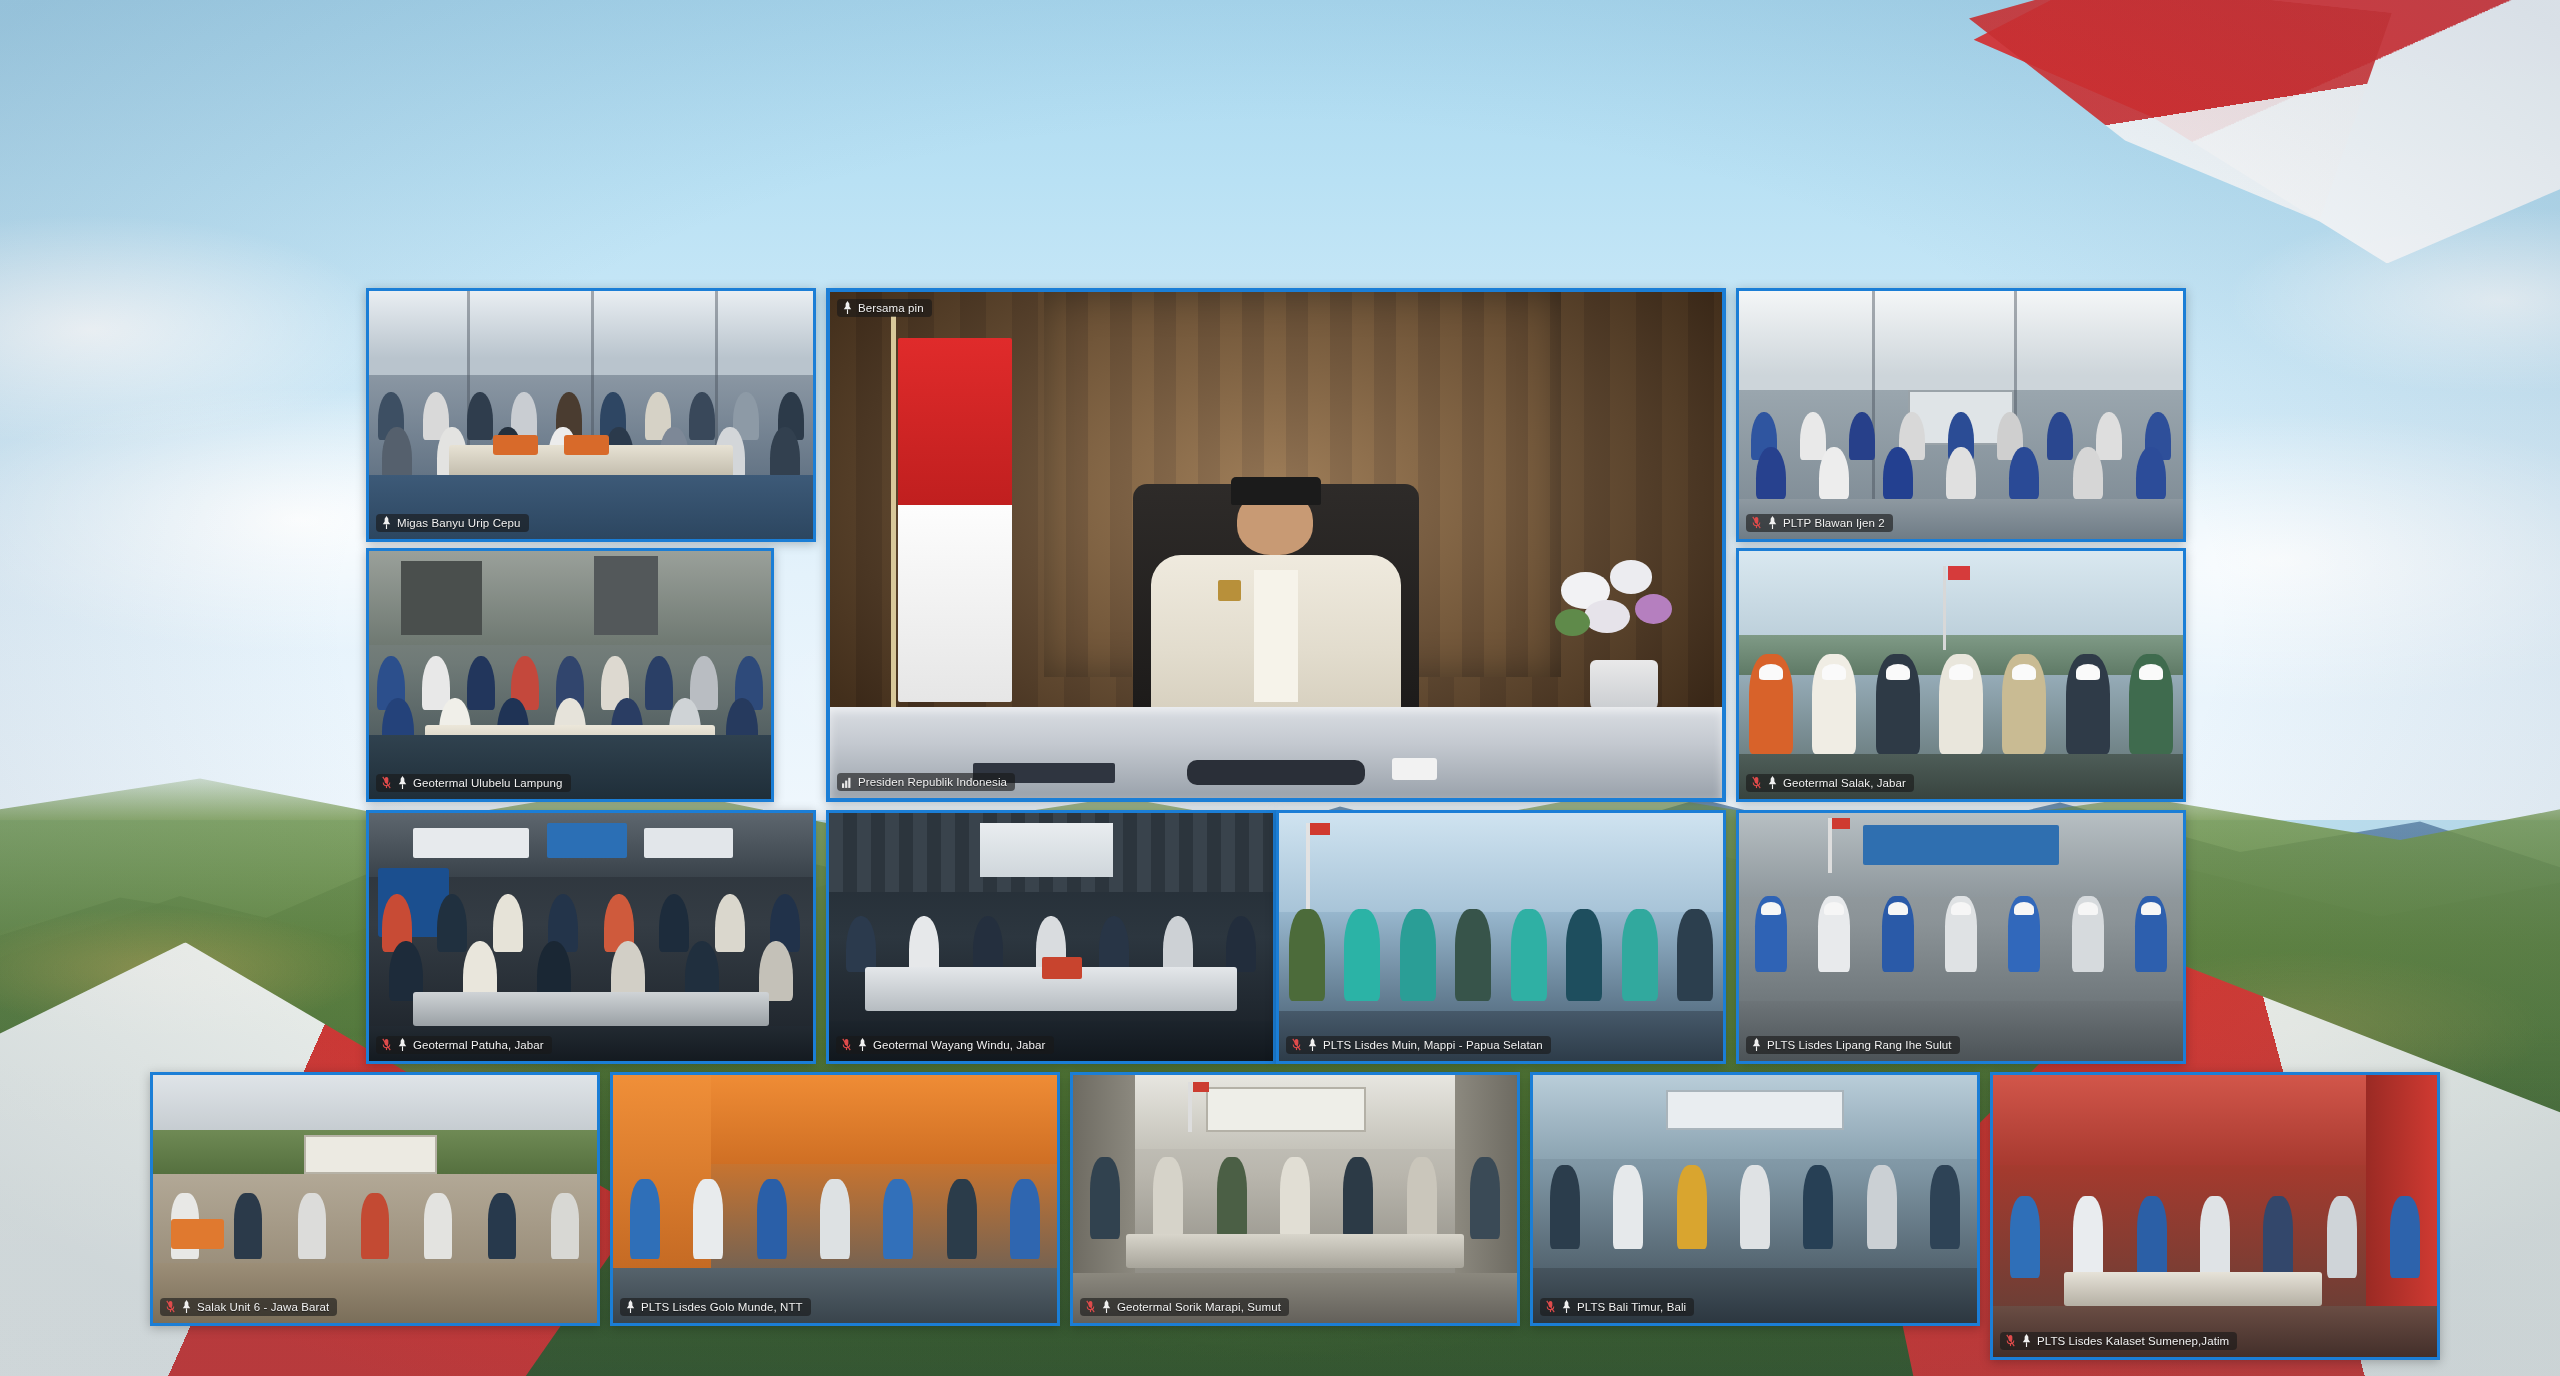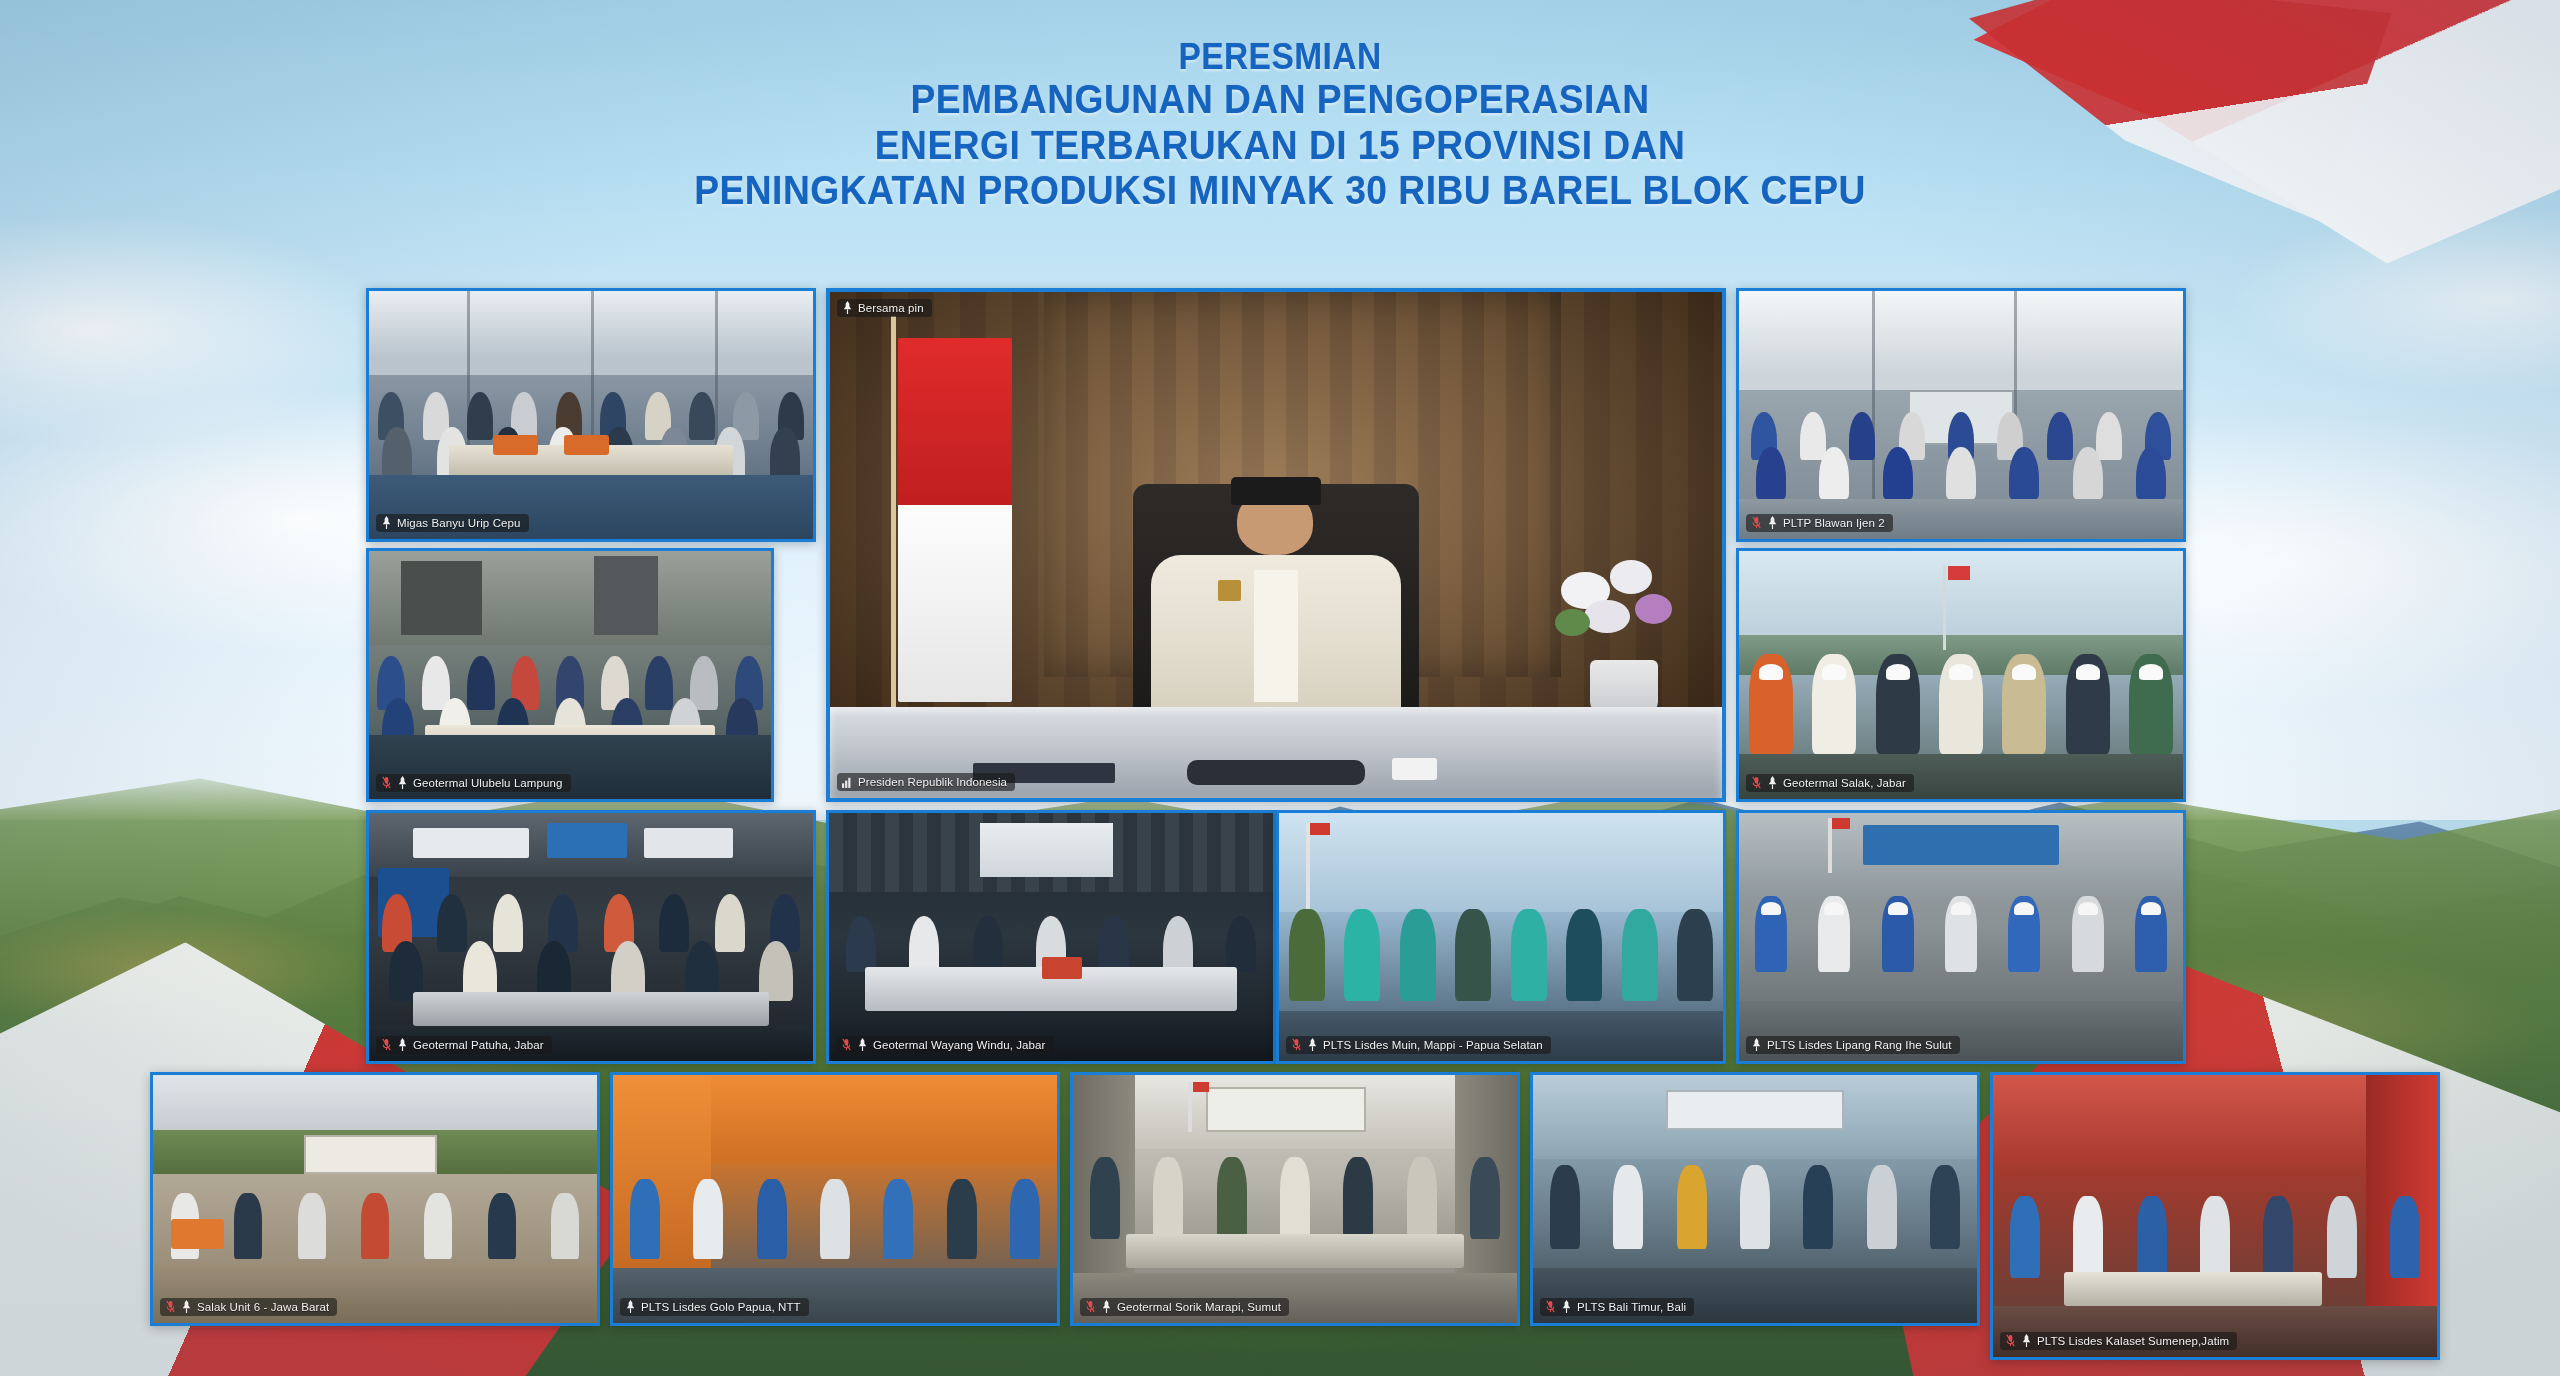--- a/index.html
+++ b/index.html
@@ -230,26 +230,20 @@
   <div class="bg-ground"></div>
   <div class="bg-ground-tex"></div>
 
   <div class="ribbon ribbon-tr"></div>
   <div class="ribbon ribbon-tr2"></div>
   <div class="ribbon ribbon-bl"></div>
   <div class="ribbon ribbon-br"></div>
 
   <div class="bg-vignette"></div>
 
-  <div class="title-block">
-    <div class="title-line l1">PERESMIAN</div>
-    <div class="title-line l2">PEMBANGUNAN DAN PENGOPERASIAN</div>
-    <div class="title-line l3">ENERGI TERBARUKAN DI 15 PROVINSI DAN</div>
-    <div class="title-line l4">PENINGKATAN PRODUKSI MINYAK 30 RIBU BAREL BLOK CEPU</div>
-  </div>
 
   <div id="grid">
 
     <div class="tile" style="left:366px; top:288px; width:450px; height:254px;">
       <div class="photo" style="background:linear-gradient(180deg,#6e7d8c 0%, #8e9aa6 30%, #4c5f73 100%);">
         <div class="tent-roof" style="background:linear-gradient(180deg,#e9eef2,#b9c4cd 80%);"></div>
         <div class="tent-frame" style="left:22%;"></div>
         <div class="tent-frame" style="left:50%;"></div>
         <div class="tent-frame" style="left:78%;"></div>
         <div class="row-people" style="top:34%; height:26%;">
@@ -654,21 +648,21 @@
           <span class="ppl" style="width:30px;height:80px;background:#2b3c4a;border-radius:40% 40% 8% 8%;"></span>
           <span class="ppl" style="width:30px;height:80px;background:#2f66b0;border-radius:40% 40% 8% 8%;"></span>
         </div>
         <div class="floor" style="background:linear-gradient(180deg,#56636c,#39444c);height:22%;"></div>
       </div>
       <div class="namebar">
         <svg class="pin" viewBox="0 0 10 14">
           <path d="M5 0 L7 3 L7 6 L9 9 L1 9 L3 6 L3 3 Z" fill="#f0f0f0"></path>
           <rect x="4.4" y="9" width="1.2" height="5" fill="#f0f0f0"></rect>
         </svg>
-        <span class="nm">PLTS Lisdes Golo Papua, NTT</span>
+        <span class="nm">PLTS Lisdes Golo Munde, NTT</span>
       </div>
     </div>
 
     <div class="tile" style="left:1070px; top:1072px; width:450px; height:254px;">
       <div class="photo" style="background:linear-gradient(180deg,#cfcfc9 0%, #b9b6ad 40%, #7e7c74 100%);">
         <div style="position:absolute;left:0;right:0;top:0;height:30%;background:linear-gradient(180deg,#e7e6e0,#c5c3ba);"></div>
         <div style="position:absolute;left:0;top:0;width:14%;height:100%;background:linear-gradient(90deg,#6e6b62,#8c897f);"></div>
         <div style="position:absolute;right:0;top:0;width:14%;height:100%;background:linear-gradient(270deg,#6e6b62,#8c897f);"></div>
         <div style="position:absolute;left:30%;top:5%;width:36%;height:18%;background:#eeeee8;border:2px solid #b4b1a7;"></div>
         <div style="position:absolute;left:26%;top:3%;width:4px;height:20%;background:#ddd;"></div>

